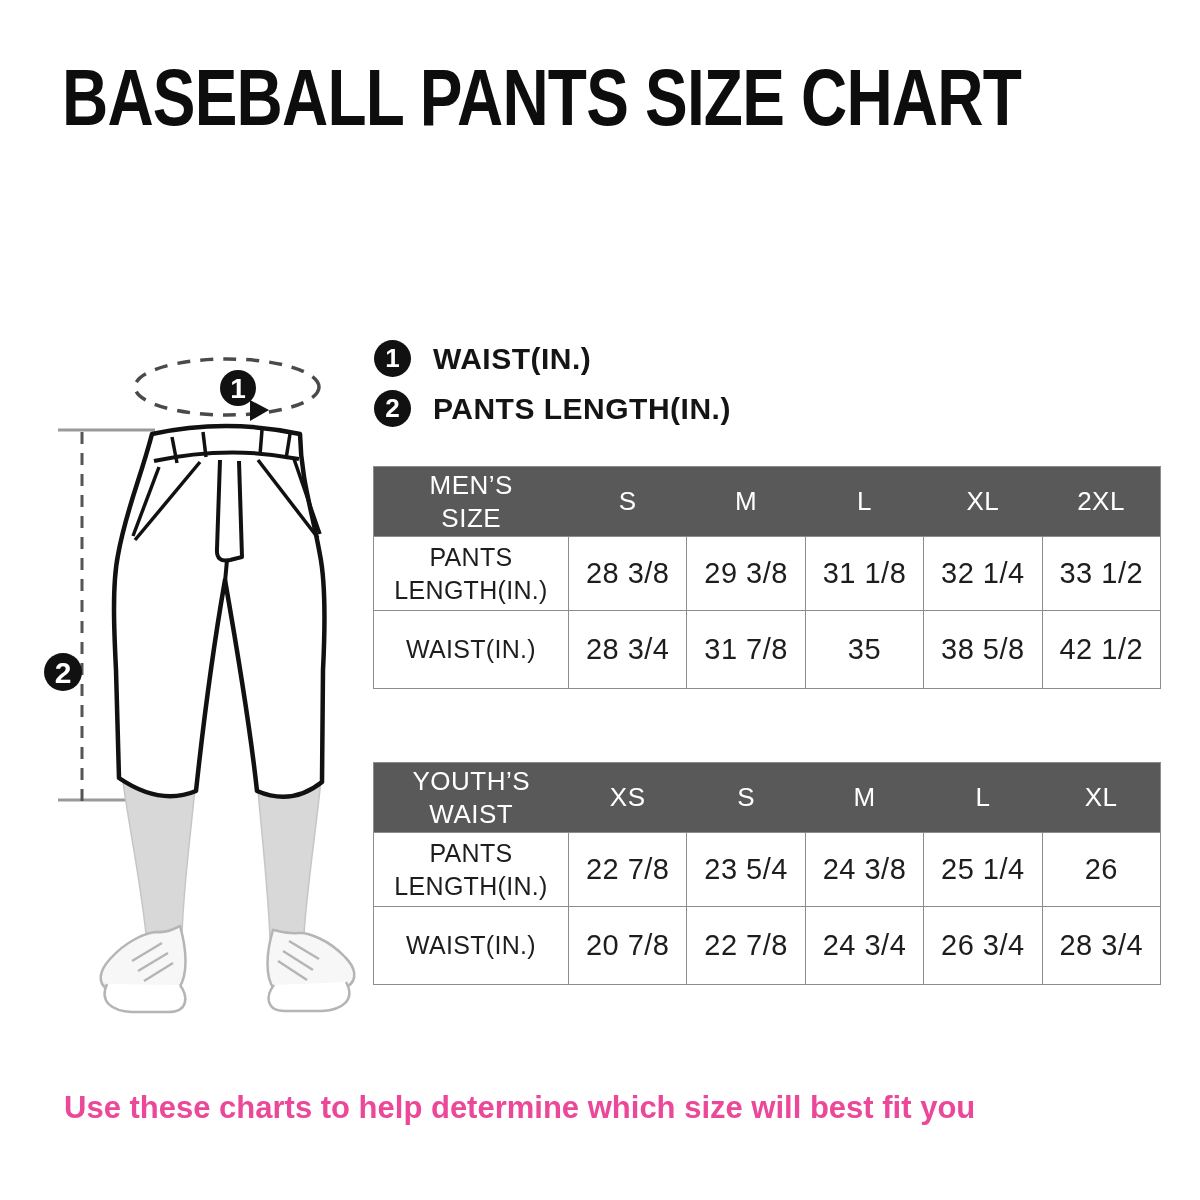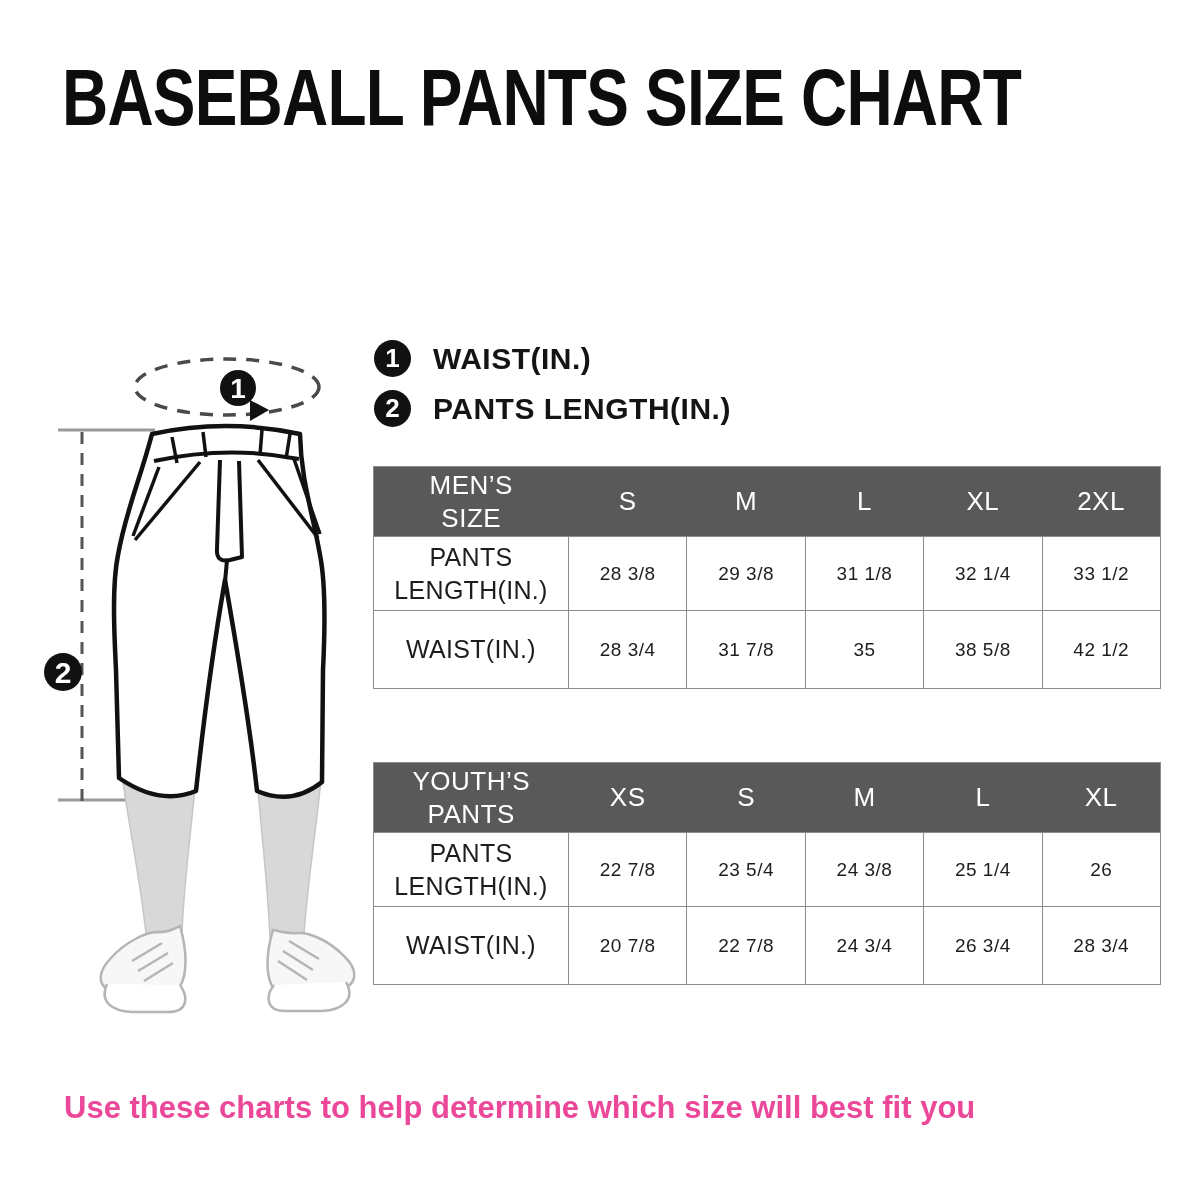--- a/index.html
+++ b/index.html
@@ -63,21 +63,21 @@
   .size-table thead th .wrap{display:inline-block;max-width:130px;}
   .size-table tbody tr.r0{height:74px;}
   .size-table tbody tr.r1{height:78px;}
   .size-table tbody th,.size-table tbody td{
     border:1px solid #8c8c8c;
     text-align:center;vertical-align:middle;
     color:#1d1d1d;background:#fff;
   }
   .size-table tbody th{font-weight:normal;font-size:25px;line-height:1.3;letter-spacing:0.3px;}
   .size-table tbody th .wrap{display:inline-block;max-width:172px;}
-  .size-table tbody td{font-size:19px;letter-spacing:0.5px;}
+  .size-table tbody td{font-size:29px;letter-spacing:0.5px;}
 </style>
 </head>
 <body>
 
 <div class="canvas">
 
   <h1 class="page-title">BASEBALL PANTS SIZE CHART</h1>
 
 
   <div class="legend">
@@ -213,21 +213,21 @@
     <colgroup>
         <col class="c0">
         <col>
         <col>
         <col>
         <col>
         <col>
       </colgroup>
     <thead>
       <tr>
-        <th><span class="wrap">YOUTH’S PANTS</span></th>
+        <th><span class="wrap">YOUTH’S WAIST</span></th>
         <th>XS</th>
         <th>S</th>
         <th>M</th>
         <th>L</th>
         <th>XL</th>
       </tr>
     </thead>
     <tbody>
       <tr class="r0">
         <th><span class="wrap">PANTS LENGTH(IN.)</span></th>

